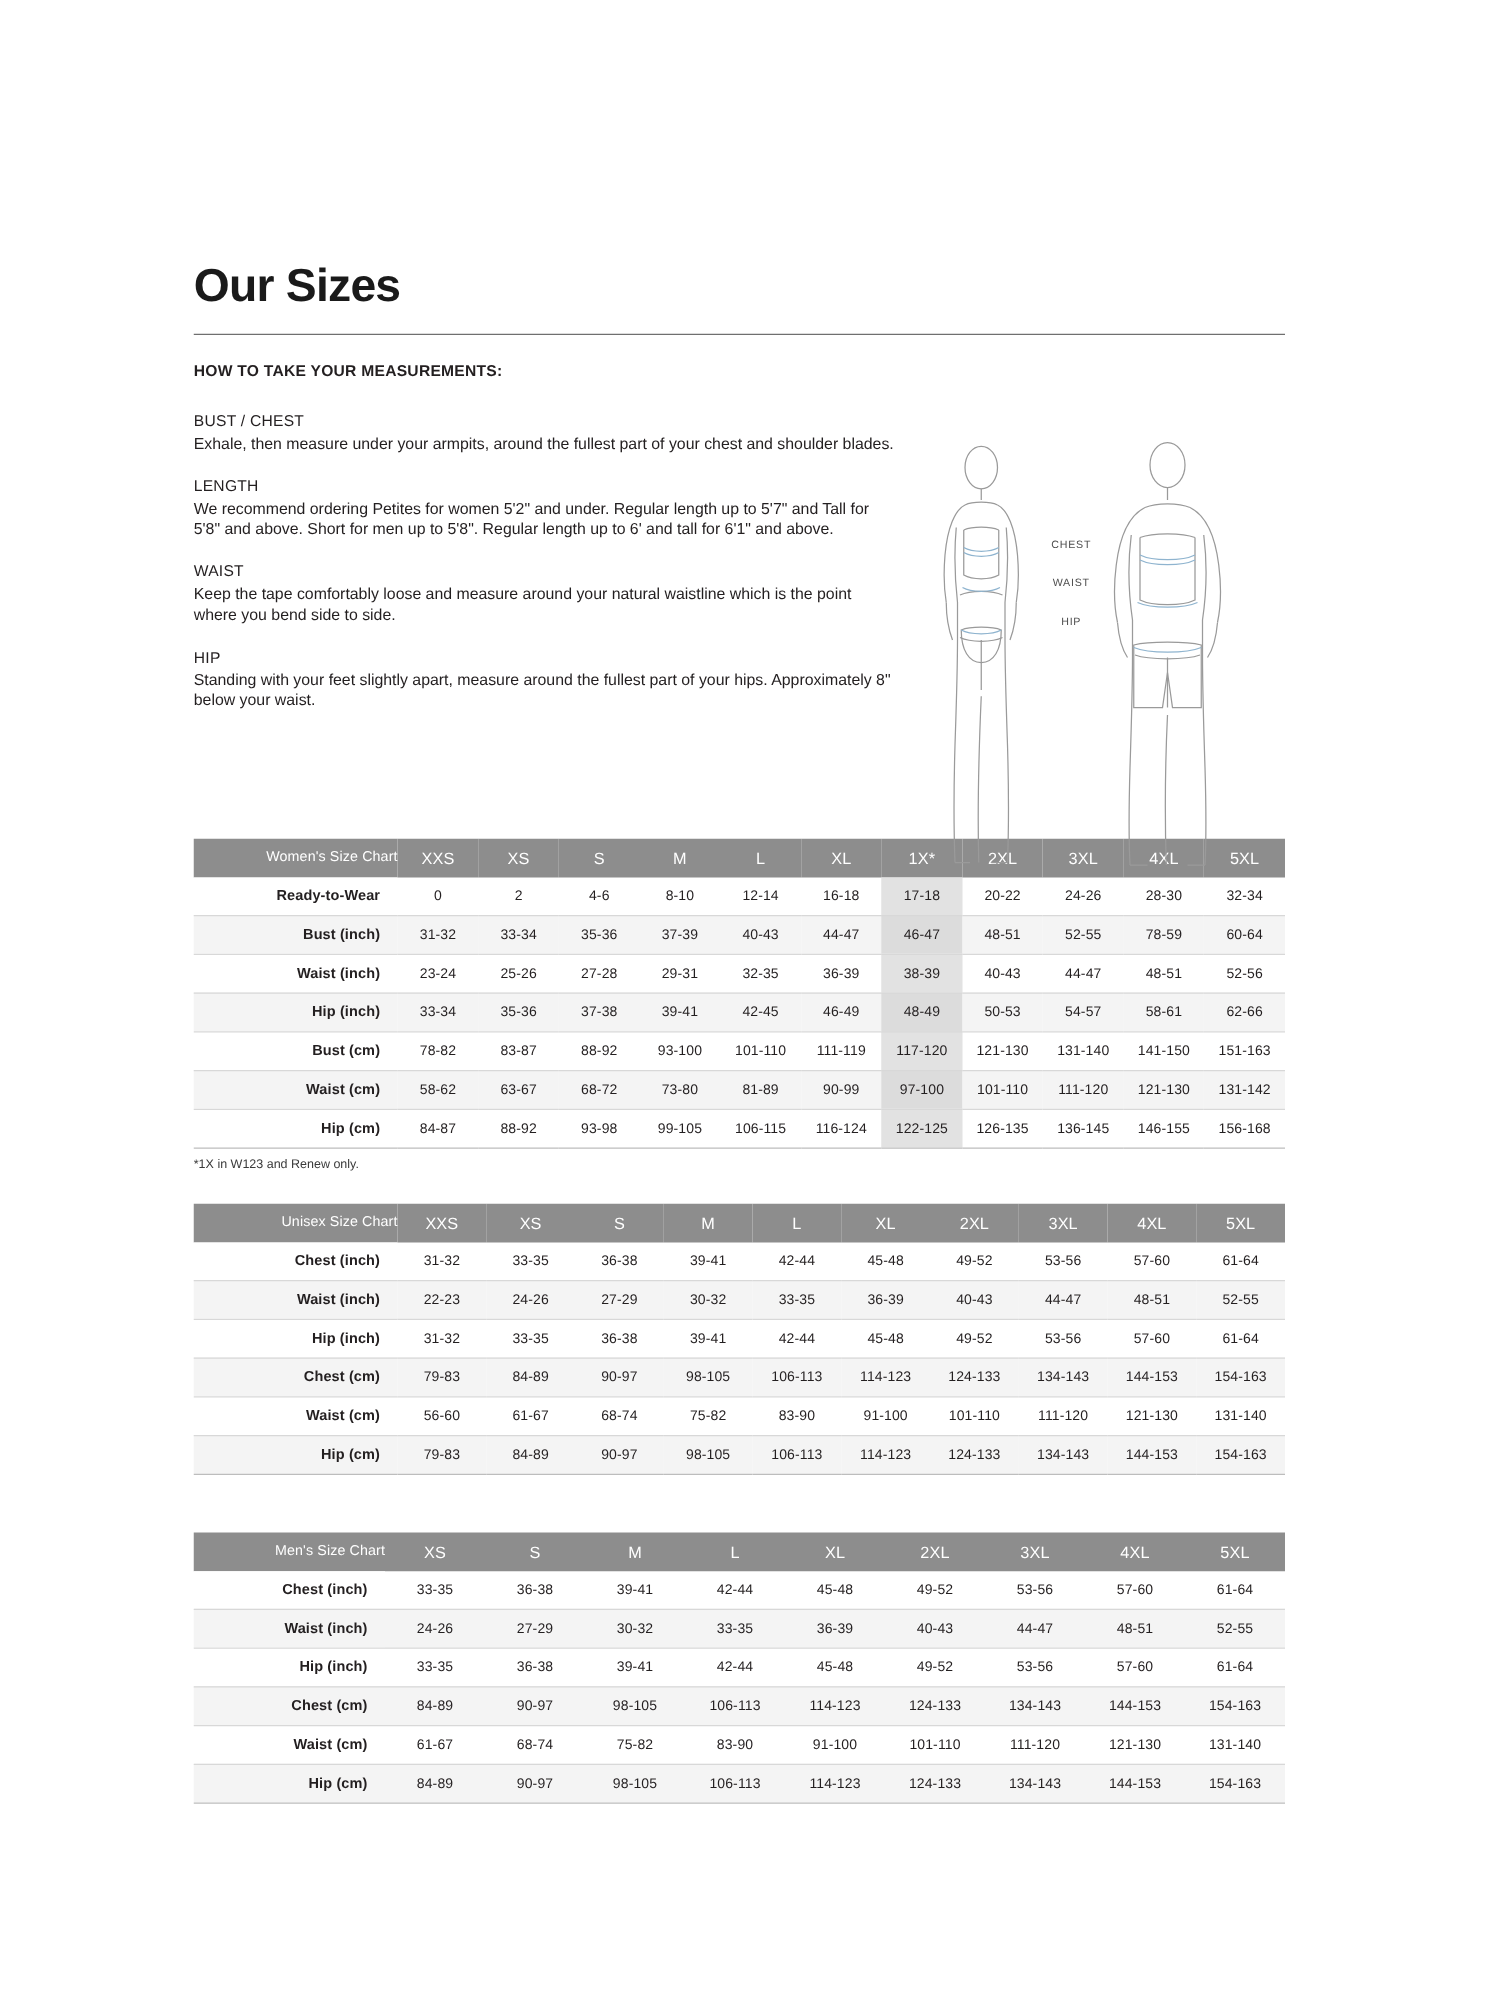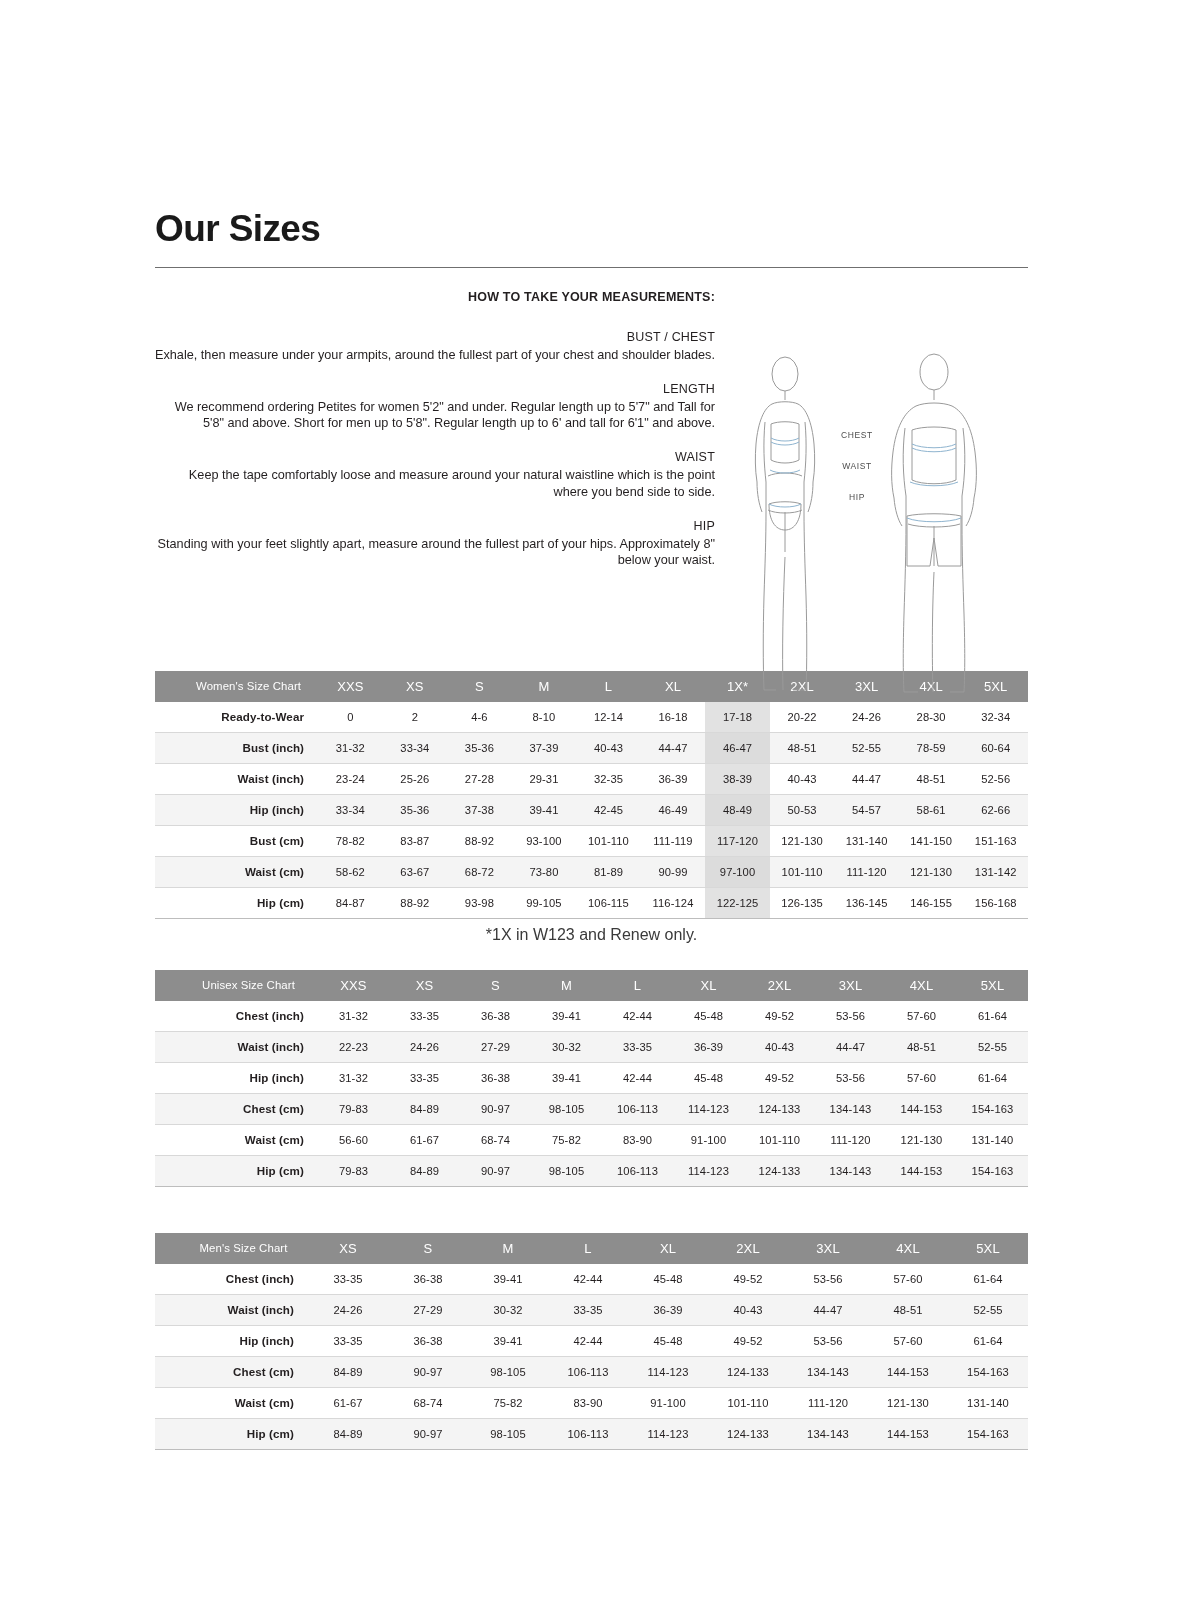--- a/index.html
+++ b/index.html
@@ -42,21 +42,20 @@
     margin-bottom: 22px;
   }
 
   
   .measure-wrap {
     position: relative;
     min-height: 355px;
   }
   .measure-text {
     width: 560px;
-    text-align: right;
   }
   .howto {
     font-size: 12.5px;
     font-weight: bold;
     letter-spacing: 0.2px;
     margin-bottom: 26px;
   }
   .m-block { margin-bottom: 18px; }
   .m-head {
     font-size: 12.5px;
@@ -110,41 +109,41 @@
   }
   thead th {
     background: #8d8d8d;
     color: #ffffff;
     font-weight: normal;
     font-size: 13px;
     border-bottom: none;
     height: 31px;
   }
   thead th.first {
-    text-align: center;
+    text-align: right;
     padding-left: 24px;
     font-weight: normal;
     font-size: 11.4px;
   }
   tbody td.first {
     text-align: right;
     padding-right: 14px;
     font-weight: bold;
     font-size: 11.6px;
     background: #ffffff;
   }
   tbody tr.alt td { background: #f4f4f4; }
   tbody tr.alt td.first { background: #f4f4f4; }
   tbody td.hl { background: #e2e2e2; }
   tbody tr.alt td.hl { background: #dcdcdc; }
   tbody tr:last-child td { border-bottom: 1px solid #bdbdbd; }
 
   .footnote {
-    text-align: center;
-    font-size: 16px;
+    text-align: left;
+    font-size: 10px;
     color: #3a3a3a;
     margin-top: 7px;
     width: 873px;
   }
   .spacer-lg { height: 20px; }
 </style>
 </head>
 <body>
 
 <div class="page">

